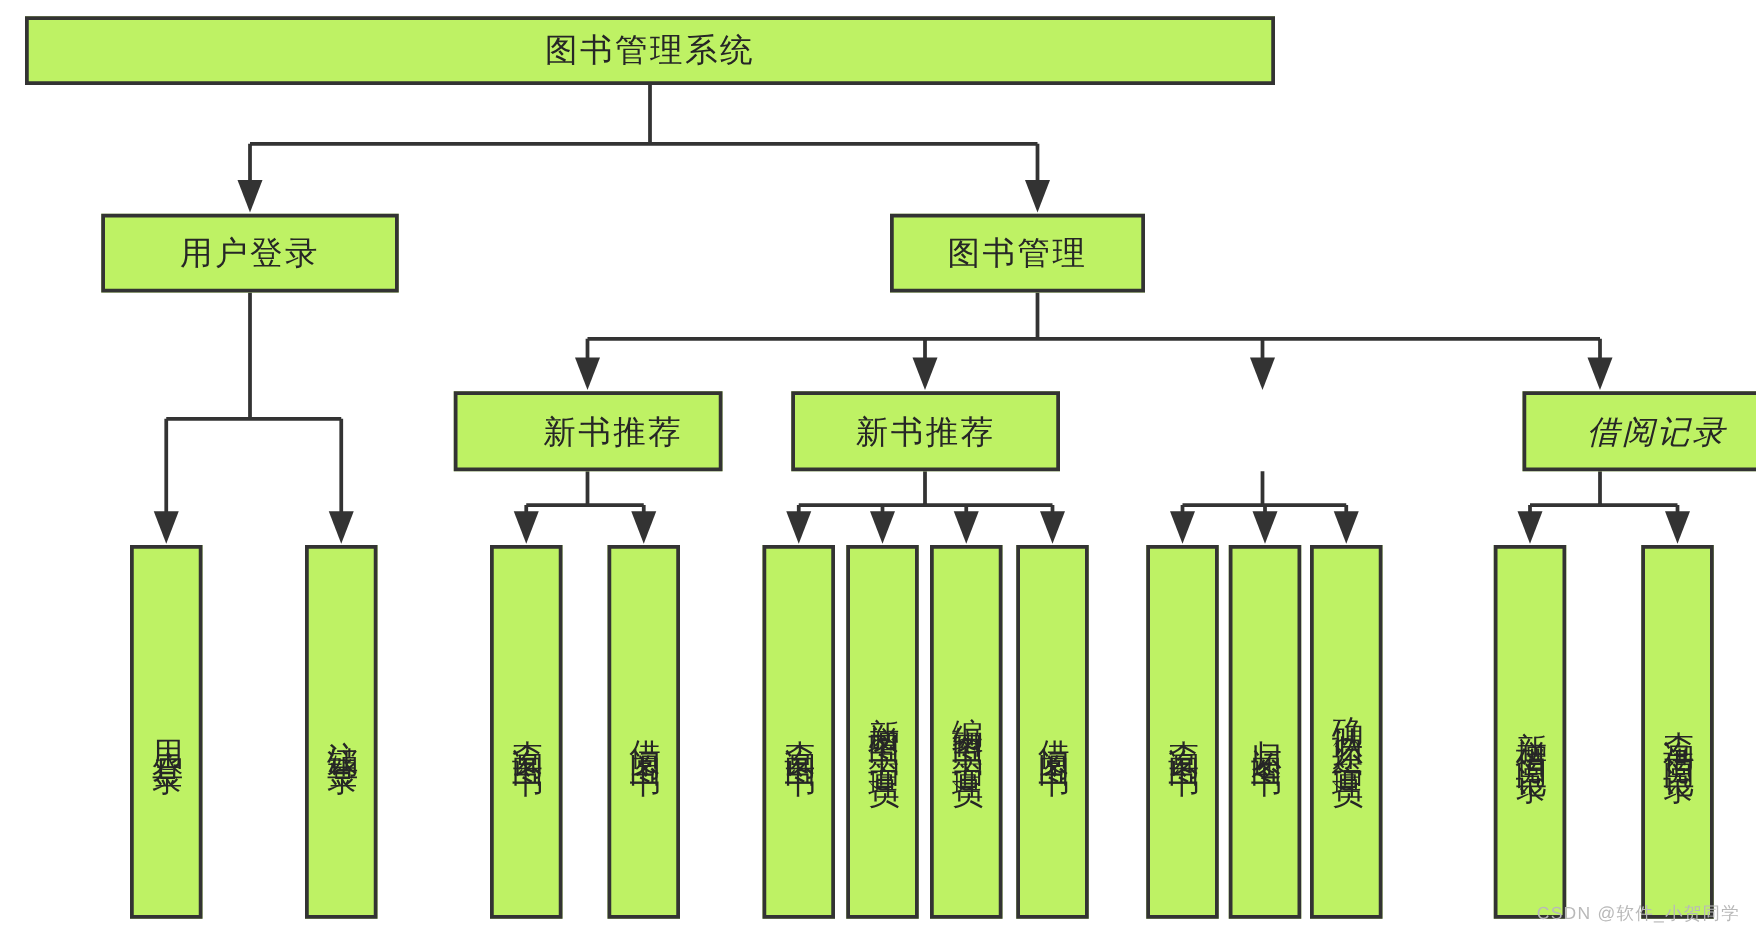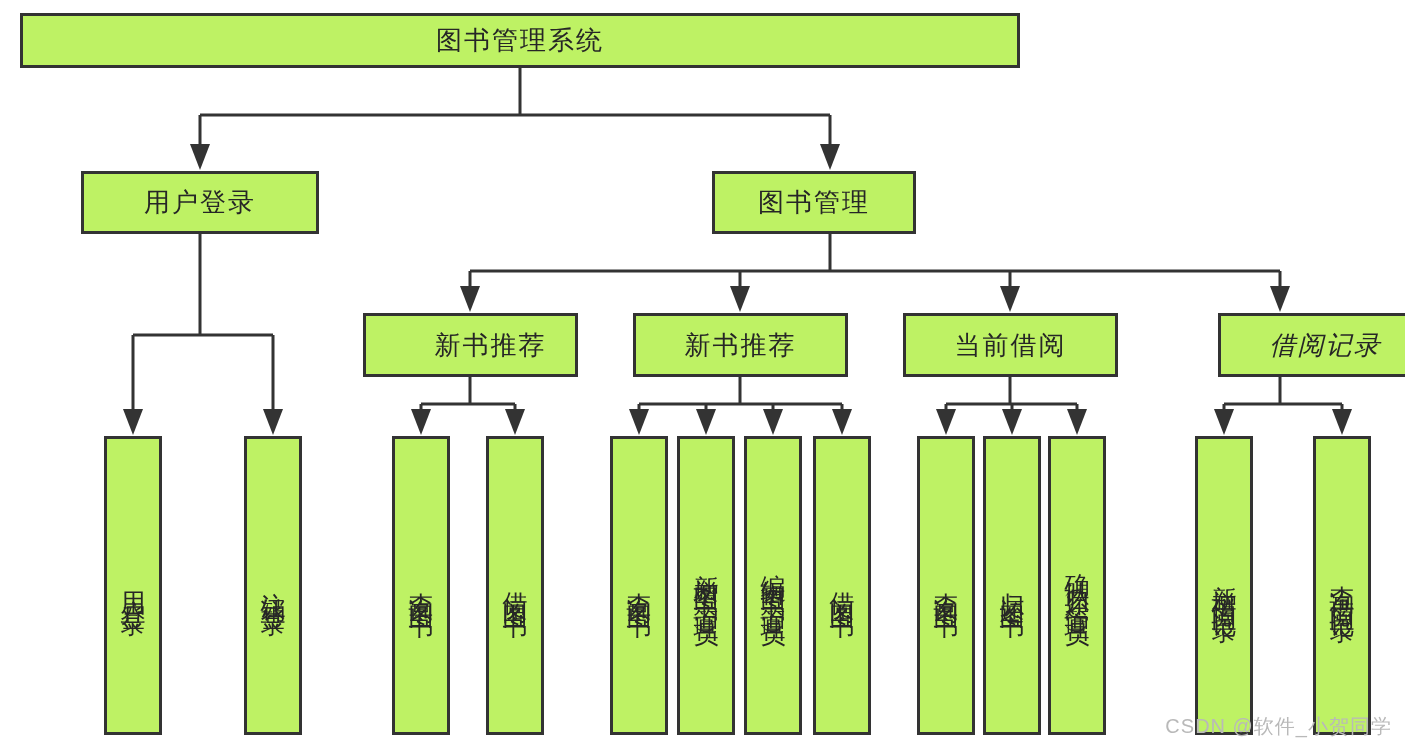--- a/index.html
+++ b/index.html
@@ -70,21 +70,21 @@
   .leaf-8  { left: 813px;  }
   .leaf-9  { left: 917px;  }
   .leaf-10 { left: 983px;  }
   .leaf-11 { left: 1048px; }
   .leaf-12 { left: 1195px; }
   .leaf-13 { left: 1313px; }
   .watermark {
     position: absolute;
     right: 13px;
     bottom: 7px;
-    font-size: 20px;
+    font-size: 14px;
     color: #b9b9b9;
     letter-spacing: 1px;
     white-space: nowrap;
     z-index: 5;
   }
 </style>
 </head>
 <body>
 
 <div class="canvas">
@@ -129,21 +129,20 @@
     </g>
   </svg>
 
   <div class="node node-h root-box">图书管理系统</div>
 
   <div class="node node-h lvl2-a">用户登录</div>
   <div class="node node-h lvl2-b">图书管理</div>
 
   <div class="node node-h lvl3 lvl3-a">新书推荐</div>
   <div class="node node-h lvl3 lvl3-b">新书推荐</div>
-  <div class="node node-h lvl3 lvl3-c">当前借阅</div>
   <div class="node node-h lvl3 lvl3-d">借阅记录</div>
 
   <div class="node leaf leaf-1">
     <span class="leaf-label">用户登录</span>
   </div>
   <div class="node leaf leaf-2">
     <span class="leaf-label">注销登录</span>
   </div>
   <div class="node leaf leaf-3">
     <span class="leaf-label">查询图书</span>

